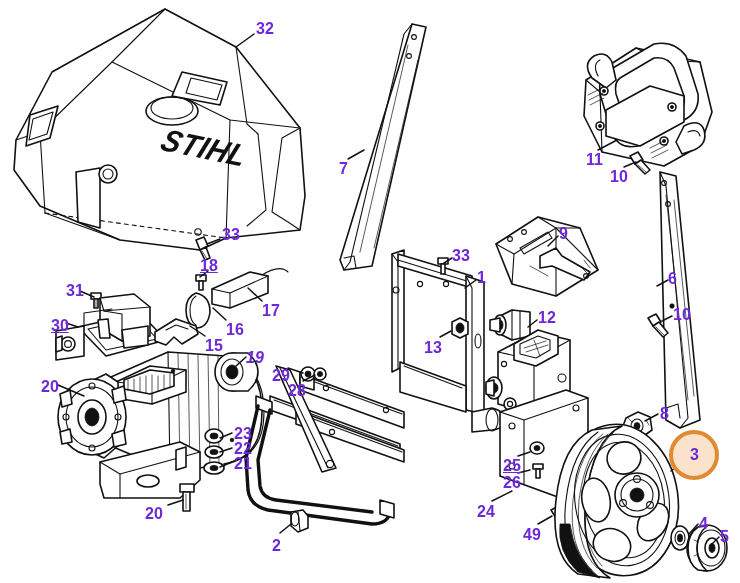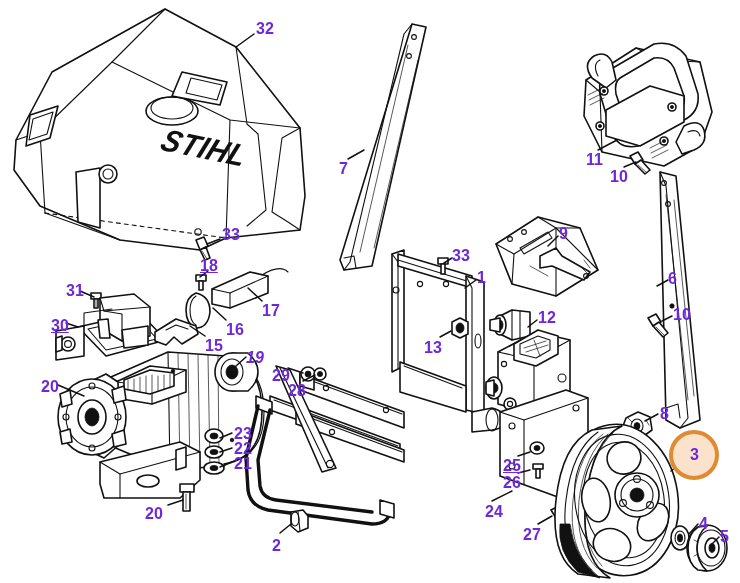--- a/index.html
+++ b/index.html
@@ -514,22 +514,22 @@
       <div class="cal" style="left: 272px; top: 368px;">29</div>
       <div class="cal" style="left: 288px; top: 383px;">28</div>
       <div class="cal" style="left: 339px; top: 161px;">7</div>
       <div class="cal" style="left: 452px; top: 248px;">33</div>
       <div class="cal" style="left: 477px; top: 270px;">1</div>
       <div class="cal" style="left: 424px; top: 340px; text-align: center;">13</div>
       <div class="cal" style="left: 538px; top: 310px;">12</div>
       <div class="cal" style="left: 559px; top: 226px;">9</div>
       <div class="cal" style="left: 503px; top: 458px; text-decoration: underline;">25</div>
       <div class="cal" style="left: 503px; top: 475px;">26</div>
-      <div class="cal" style="left: 477px; top: 504px; margin-left: 8px;">24</div>
-      <div class="cal" style="left: 523px; top: 527px;">27</div>
+      <div class="cal" style="left: 477px; top: 504px;">24</div>
+      <div class="cal" style="left: 523px; top: 527px;">49</div>
       <div class="cal" style="left: 586px; top: 152px;">11</div>
       <div class="cal" style="left: 610px; top: 169px;">10</div>
       <div class="cal" style="left: 668px; top: 271px;">6</div>
       <div class="cal" style="left: 673px; top: 307px;">10</div>
       <div class="cal" style="left: 660px; top: 406px;">8</div>
       <div class="cal" style="left: 690px; top: 447px;">3</div>
       <div class="cal" style="left: 699px; top: 516px;">4</div>
       <div class="cal" style="left: 720px; top: 529px;">5</div>
     </div>
 

